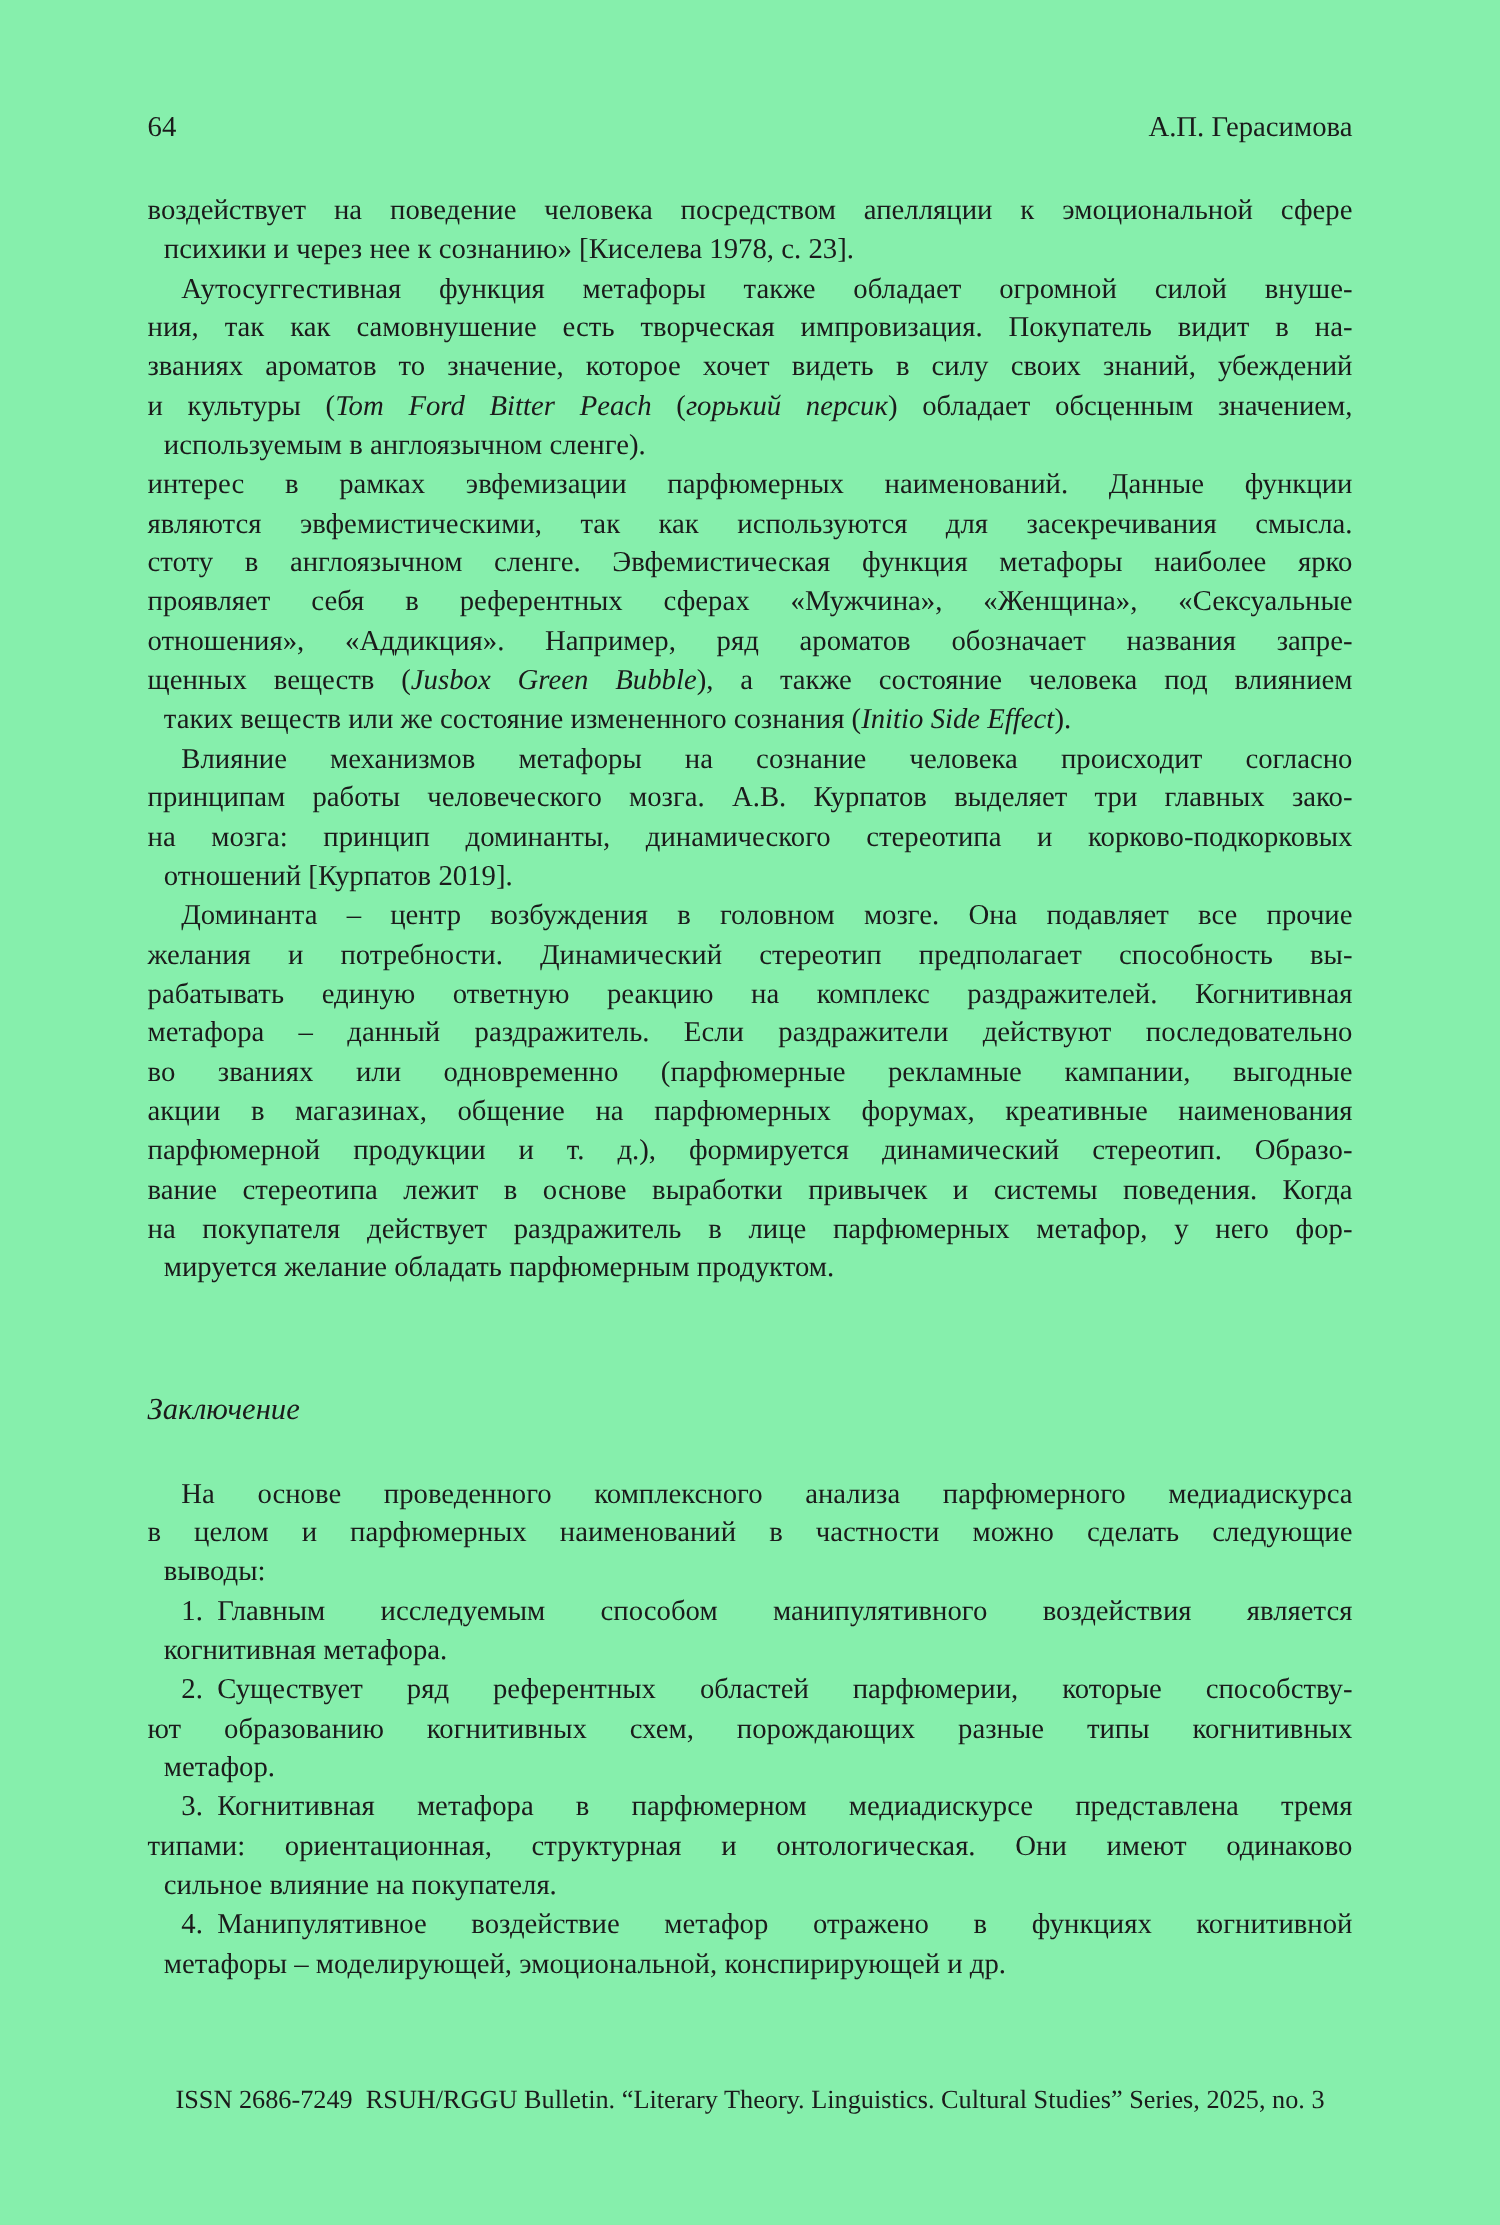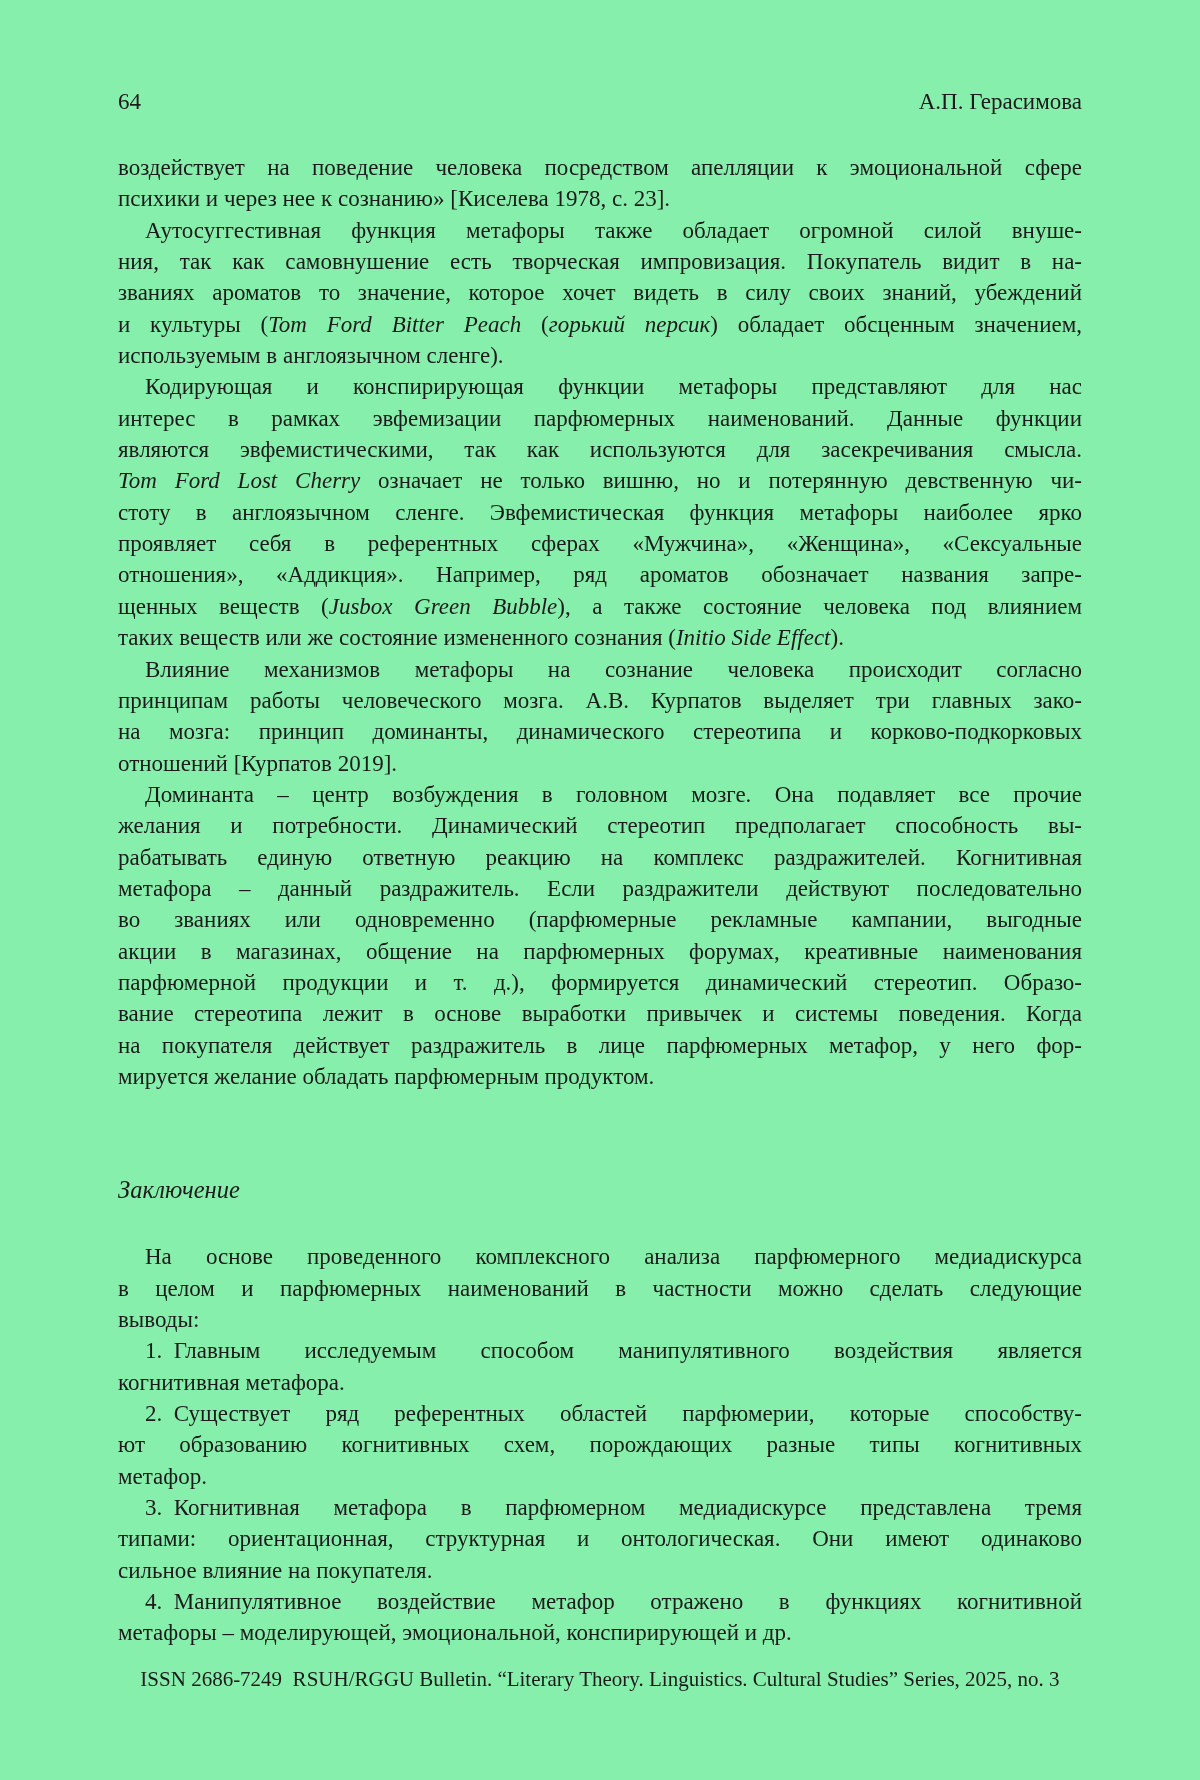--- a/index.html
+++ b/index.html
@@ -36,20 +36,21 @@
   }
   .paragraph { margin: 0; }
   .line {
     line-height: 31.35px;
     text-align: justify;
     text-align-last: justify;
     white-space: normal;
   }
   .line.last {
     text-align-last: left;
+    margin-left: 13px;
   }
   .line.indent {
     text-indent: 27px;
   }
   .section-heading {
     font-style: italic;
     font-size: 24.5px;
     line-height: 32px;
     margin-top: 82px;
     margin-bottom: 35px;
@@ -82,24 +83,22 @@
         <div class="line last">психики и через нее к сознанию» [Киселева 1978, с. 23].</div>
       </div>
       <div class="paragraph">
         <div class="line indent">Аутосуггестивная функция метафоры также обладает огромной силой внуше-</div>
         <div class="line">ния, так как самовнушение есть творческая импровизация. Покупатель видит в на-</div>
         <div class="line">званиях ароматов то значение, которое хочет видеть в силу своих знаний, убеждений</div>
         <div class="line">и культуры (<i>Tom Ford Bitter Peach</i> (<i>горький персик</i>) обладает обсценным значением,</div>
         <div class="line last">используемым в англоязычном сленге).</div>
       </div>
       <div class="paragraph">
-        <div class="line indent">Кодирующая и конспирирующая функции метафоры представляют для нас</div>
         <div class="line">интерес в рамках эвфемизации парфюмерных наименований. Данные функции</div>
         <div class="line">являются эвфемистическими, так как используются для засекречивания смысла.</div>
-        <div class="line"><i>Tom Ford Lost Cherry</i> означает не только вишню, но и потерянную девственную чи-</div>
         <div class="line">стоту в англоязычном сленге. Эвфемистическая функция метафоры наиболее ярко</div>
         <div class="line">проявляет себя в референтных сферах «Мужчина», «Женщина», «Сексуальные</div>
         <div class="line">отношения», «Аддикция». Например, ряд ароматов обозначает названия запре-</div>
         <div class="line">щенных веществ (<i>Jusbox Green Bubble</i>), а также состояние человека под влиянием</div>
         <div class="line last">таких веществ или же состояние измененного сознания (<i>Initio Side Effect</i>).</div>
       </div>
       <div class="paragraph">
         <div class="line indent">Влияние механизмов метафоры на сознание человека происходит согласно</div>
         <div class="line">принципам работы человеческого мозга. А.В. Курпатов выделяет три главных зако-</div>
         <div class="line">на мозга: принцип доминанты, динамического стереотипа и корково-подкорковых</div>

